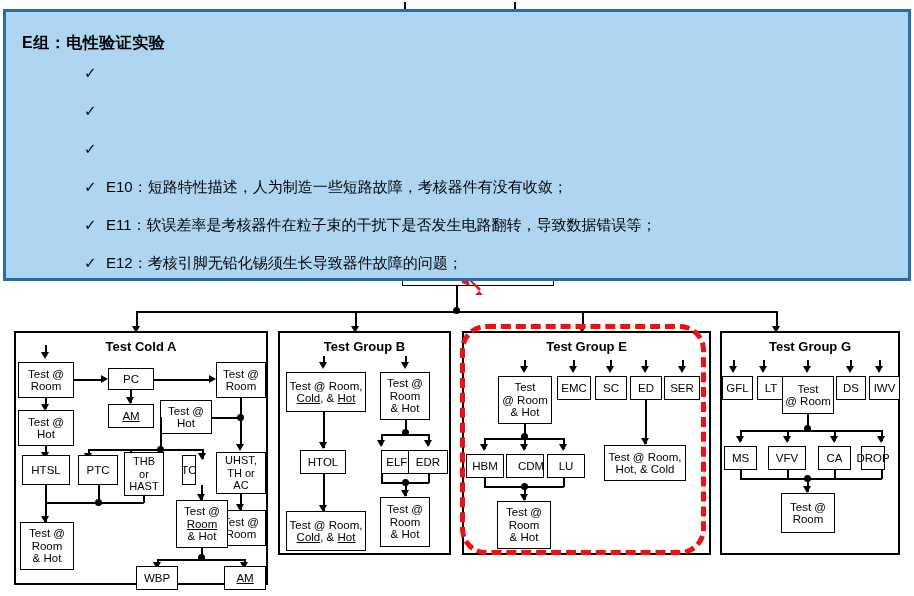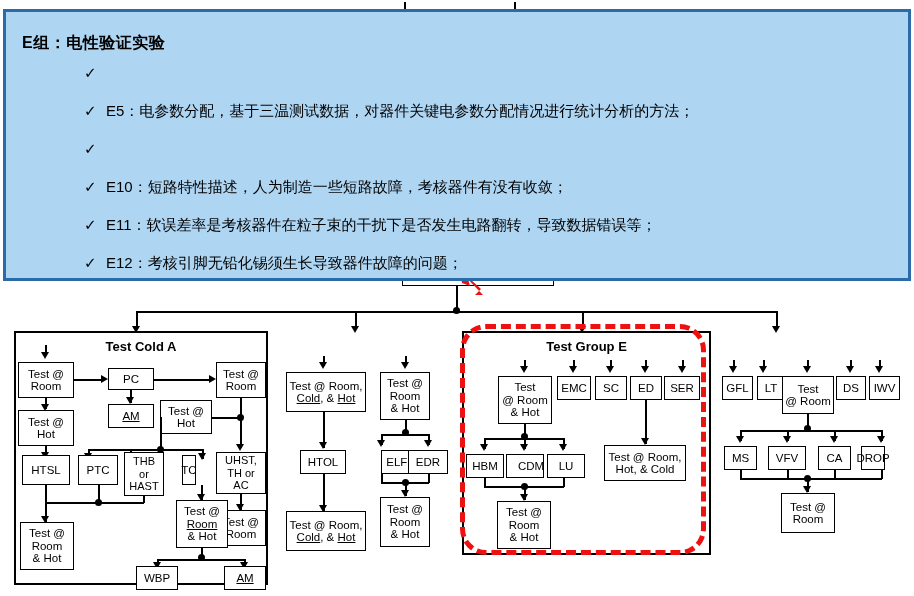--- a/index.html
+++ b/index.html
@@ -211,20 +211,23 @@
   <div class="ln lnv" style="left:201px;top:548px;height:12px;"></div>
   <div class="dot" style="left:198px;top:554px;"></div>
   <div class="ln lnh" style="left:157px;top:559px;width:88px;"></div>
   <div class="ln lnv" style="left:157px;top:559px;height:7px;"></div>
   <div class="arw" style="left:153px;top:562px;"></div>
   <div class="ln lnv" style="left:244px;top:559px;height:7px;"></div>
   <div class="arw" style="left:240px;top:562px;"></div>
   <div class="nd" style="left:136px;top:566px;width:42px;height:24px;">WBP</div>
   <div class="nd" style="left:224px;top:566px;width:42px;height:24px;"><span style="text-decoration:underline">AM</span></div>
 
+  <div class="grp" style="left:278px;top:331px;width:173px;height:224px;">
+    <div class="grp-title">Test Group B</div>
+  </div>
 
   <div class="ln lnv" style="left:323px;top:356px;height:10px;"></div>
   <div class="arw" style="left:319px;top:362px;"></div>
   <div class="nd" style="left:286px;top:372px;width:80px;height:40px;flex-direction:column;">
        <span>Test @ Room,</span>
        <span><u>Cold</u>, &amp; <u>Hot</u></span>
   </div>
   <div class="ln lnv" style="left:323px;top:412px;height:36px;"></div>
   <div class="arw" style="left:319px;top:442px;"></div>
   <div class="nd" style="left:300px;top:450px;width:46px;height:24px;">HTOL</div>
@@ -309,20 +312,23 @@
   <div class="ln lnv" style="left:484px;top:478px;height:9px;"></div>
   <div class="ln lnv" style="left:563px;top:478px;height:9px;"></div>
   <div class="ln lnh" style="left:484px;top:486px;width:80px;"></div>
   <div class="dot" style="left:521px;top:483px;"></div>
   <div class="ln lnv" style="left:524px;top:486px;height:14px;"></div>
   <div class="arw" style="left:520px;top:494px;"></div>
   <div class="nd" style="left:497px;top:501px;width:54px;height:48px;">Test @
 Room
 &amp; Hot</div>
 
+  <div class="grp" style="left:720px;top:331px;width:180px;height:224px;">
+    <div class="grp-title">Test Group G</div>
+  </div>
 
   <div class="ln lnv" style="left:733px;top:360px;height:10px;"></div>
   <div class="arw" style="left:729px;top:366px;"></div>
   <div class="nd" style="left:722px;top:376px;width:31px;height:24px;">GFL</div>
 
   <div class="ln lnv" style="left:763px;top:360px;height:10px;"></div>
   <div class="arw" style="left:759px;top:366px;"></div>
   <div class="nd" style="left:757px;top:376px;width:28px;height:24px;">LT</div>
 
   <div class="ln lnv" style="left:807px;top:360px;height:10px;"></div>
@@ -375,21 +381,20 @@
 </div>
 
 <div id="panel">
   <div class="hd">E组：电性验证实验</div>
   <ul>
     <li>
       <span class="ck">✓</span>
     </li>
     <li>
       <span class="ck">✓</span>
-      <span class="tx">E5：电参数分配，基于三温测试数据，对器件关键电参数分配情况进行统计分析的方法；</span>
     </li>
     <li>
       <span class="ck">✓</span>
     </li>
     <li>
       <span class="ck">✓</span>
       <span class="tx">E10：短路特性描述，人为制造一些短路故障，考核器件有没有收敛；</span>
     </li>
     <li>
       <span class="ck">✓</span>

